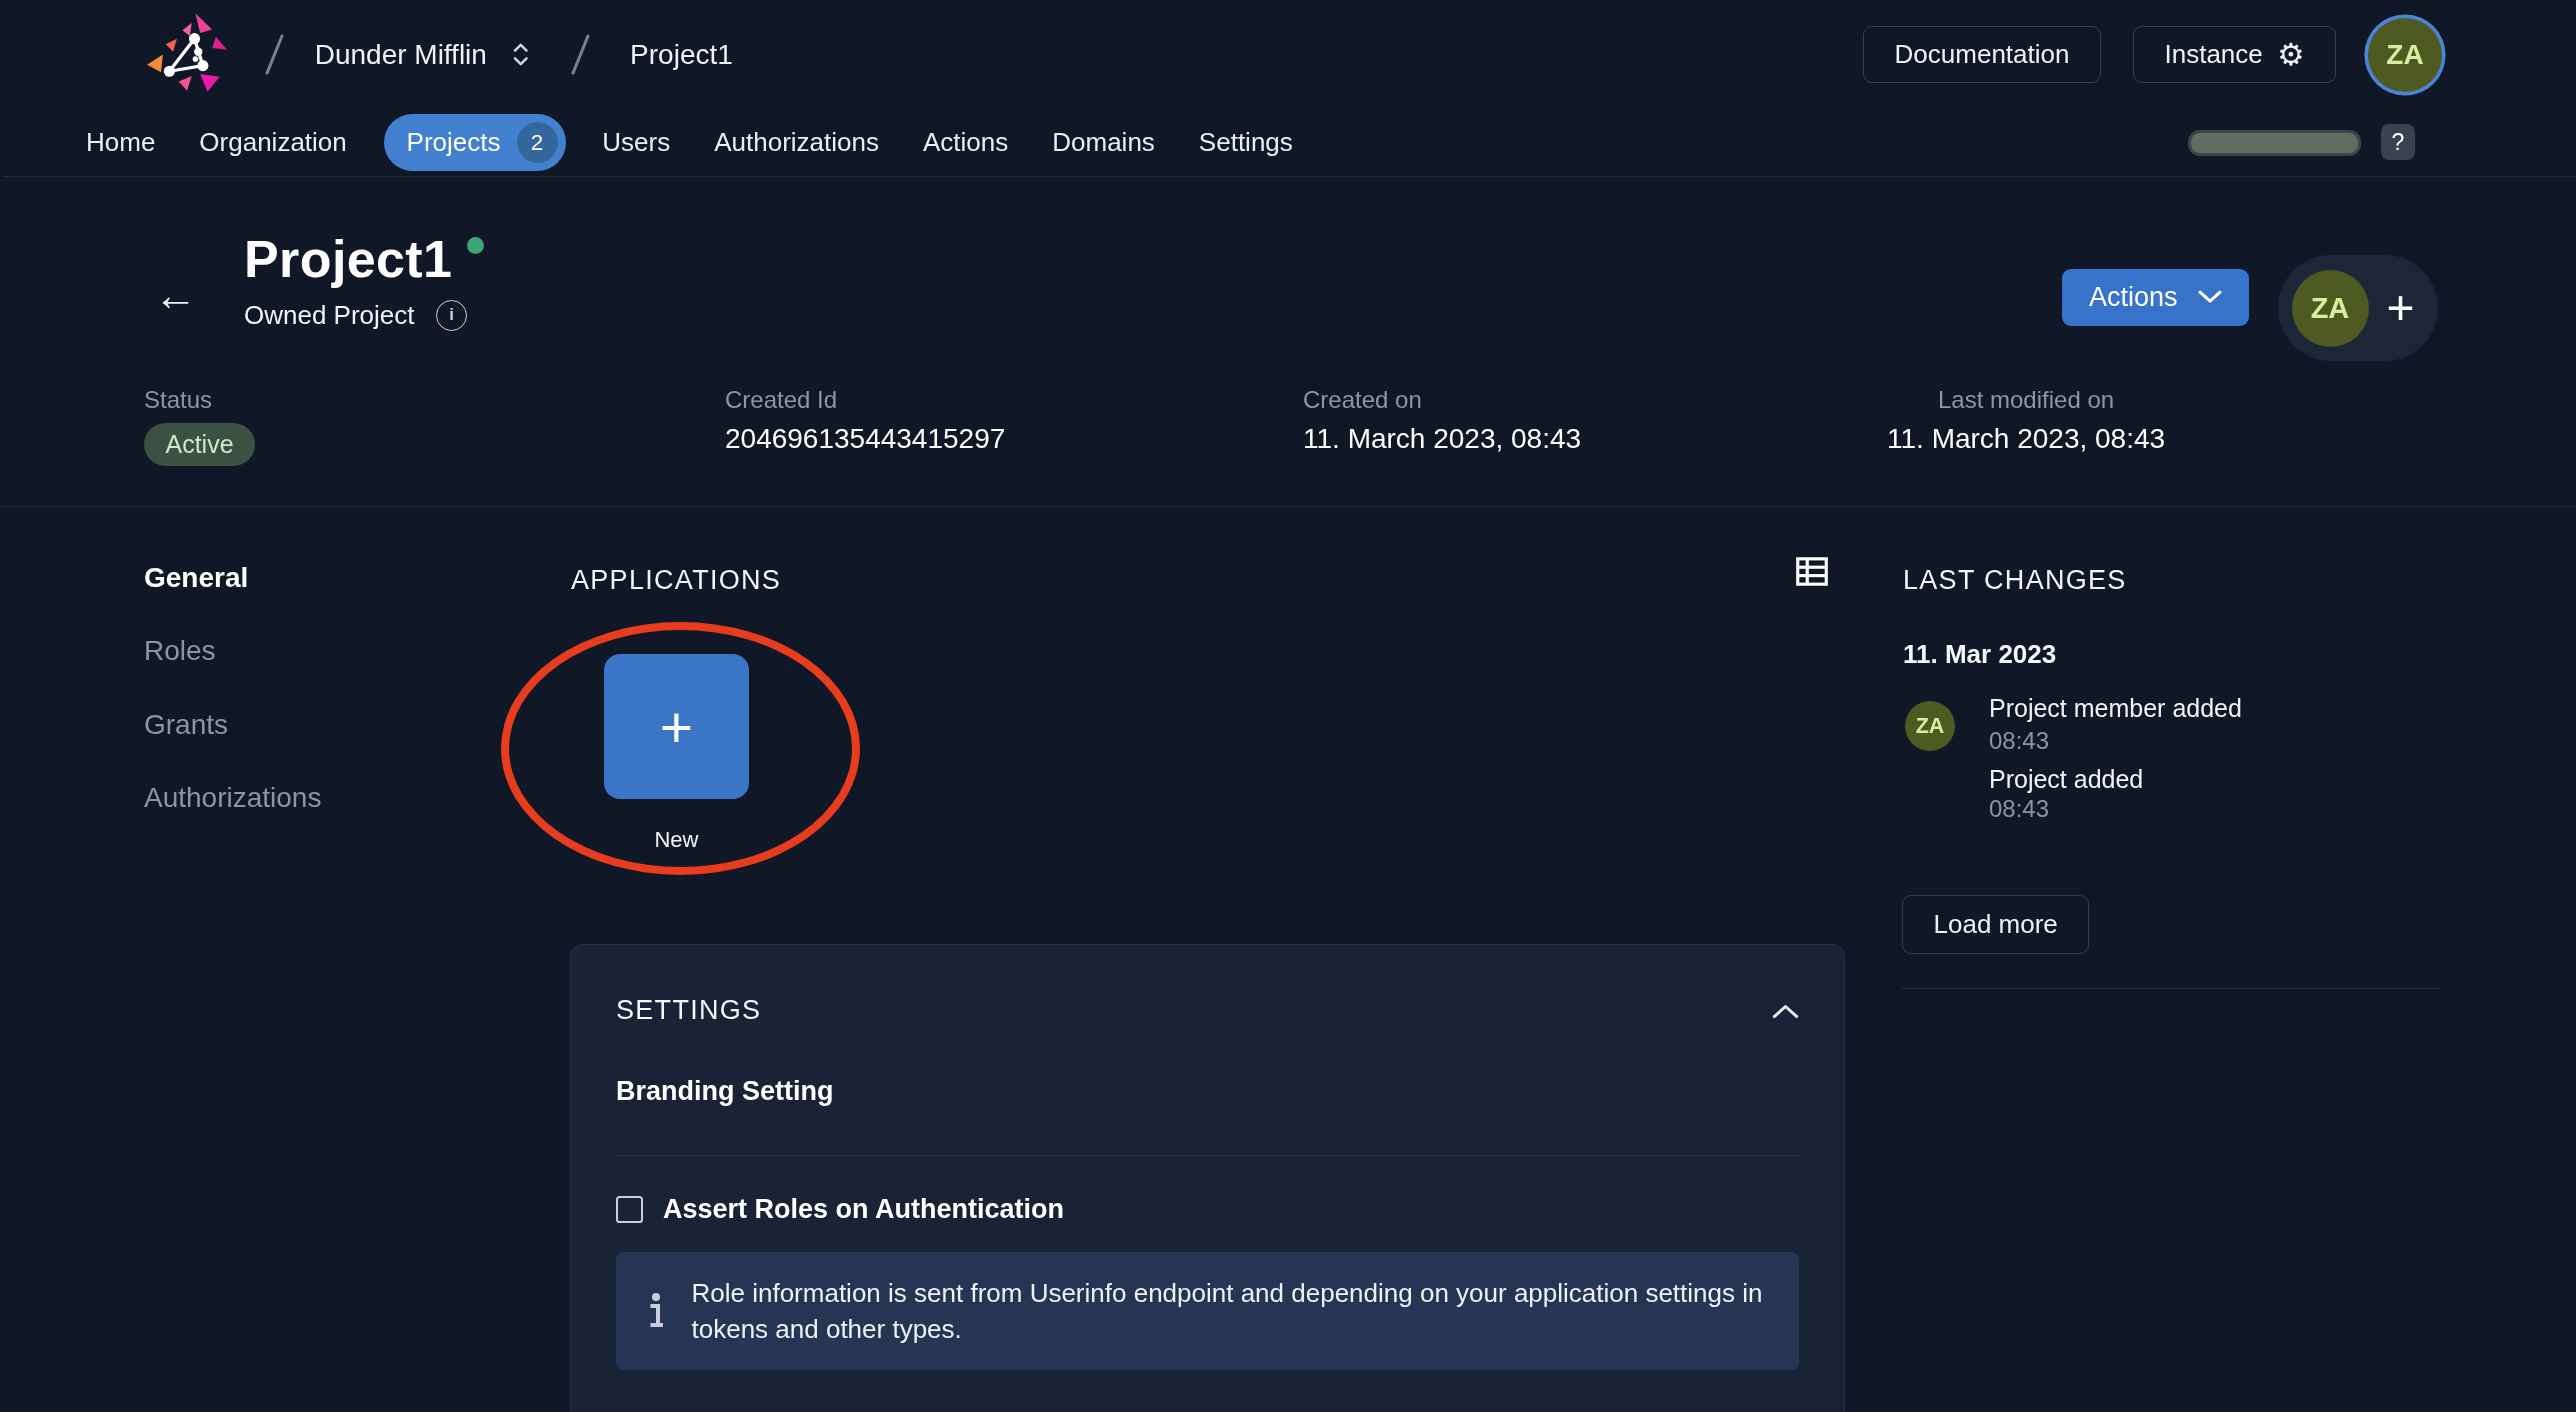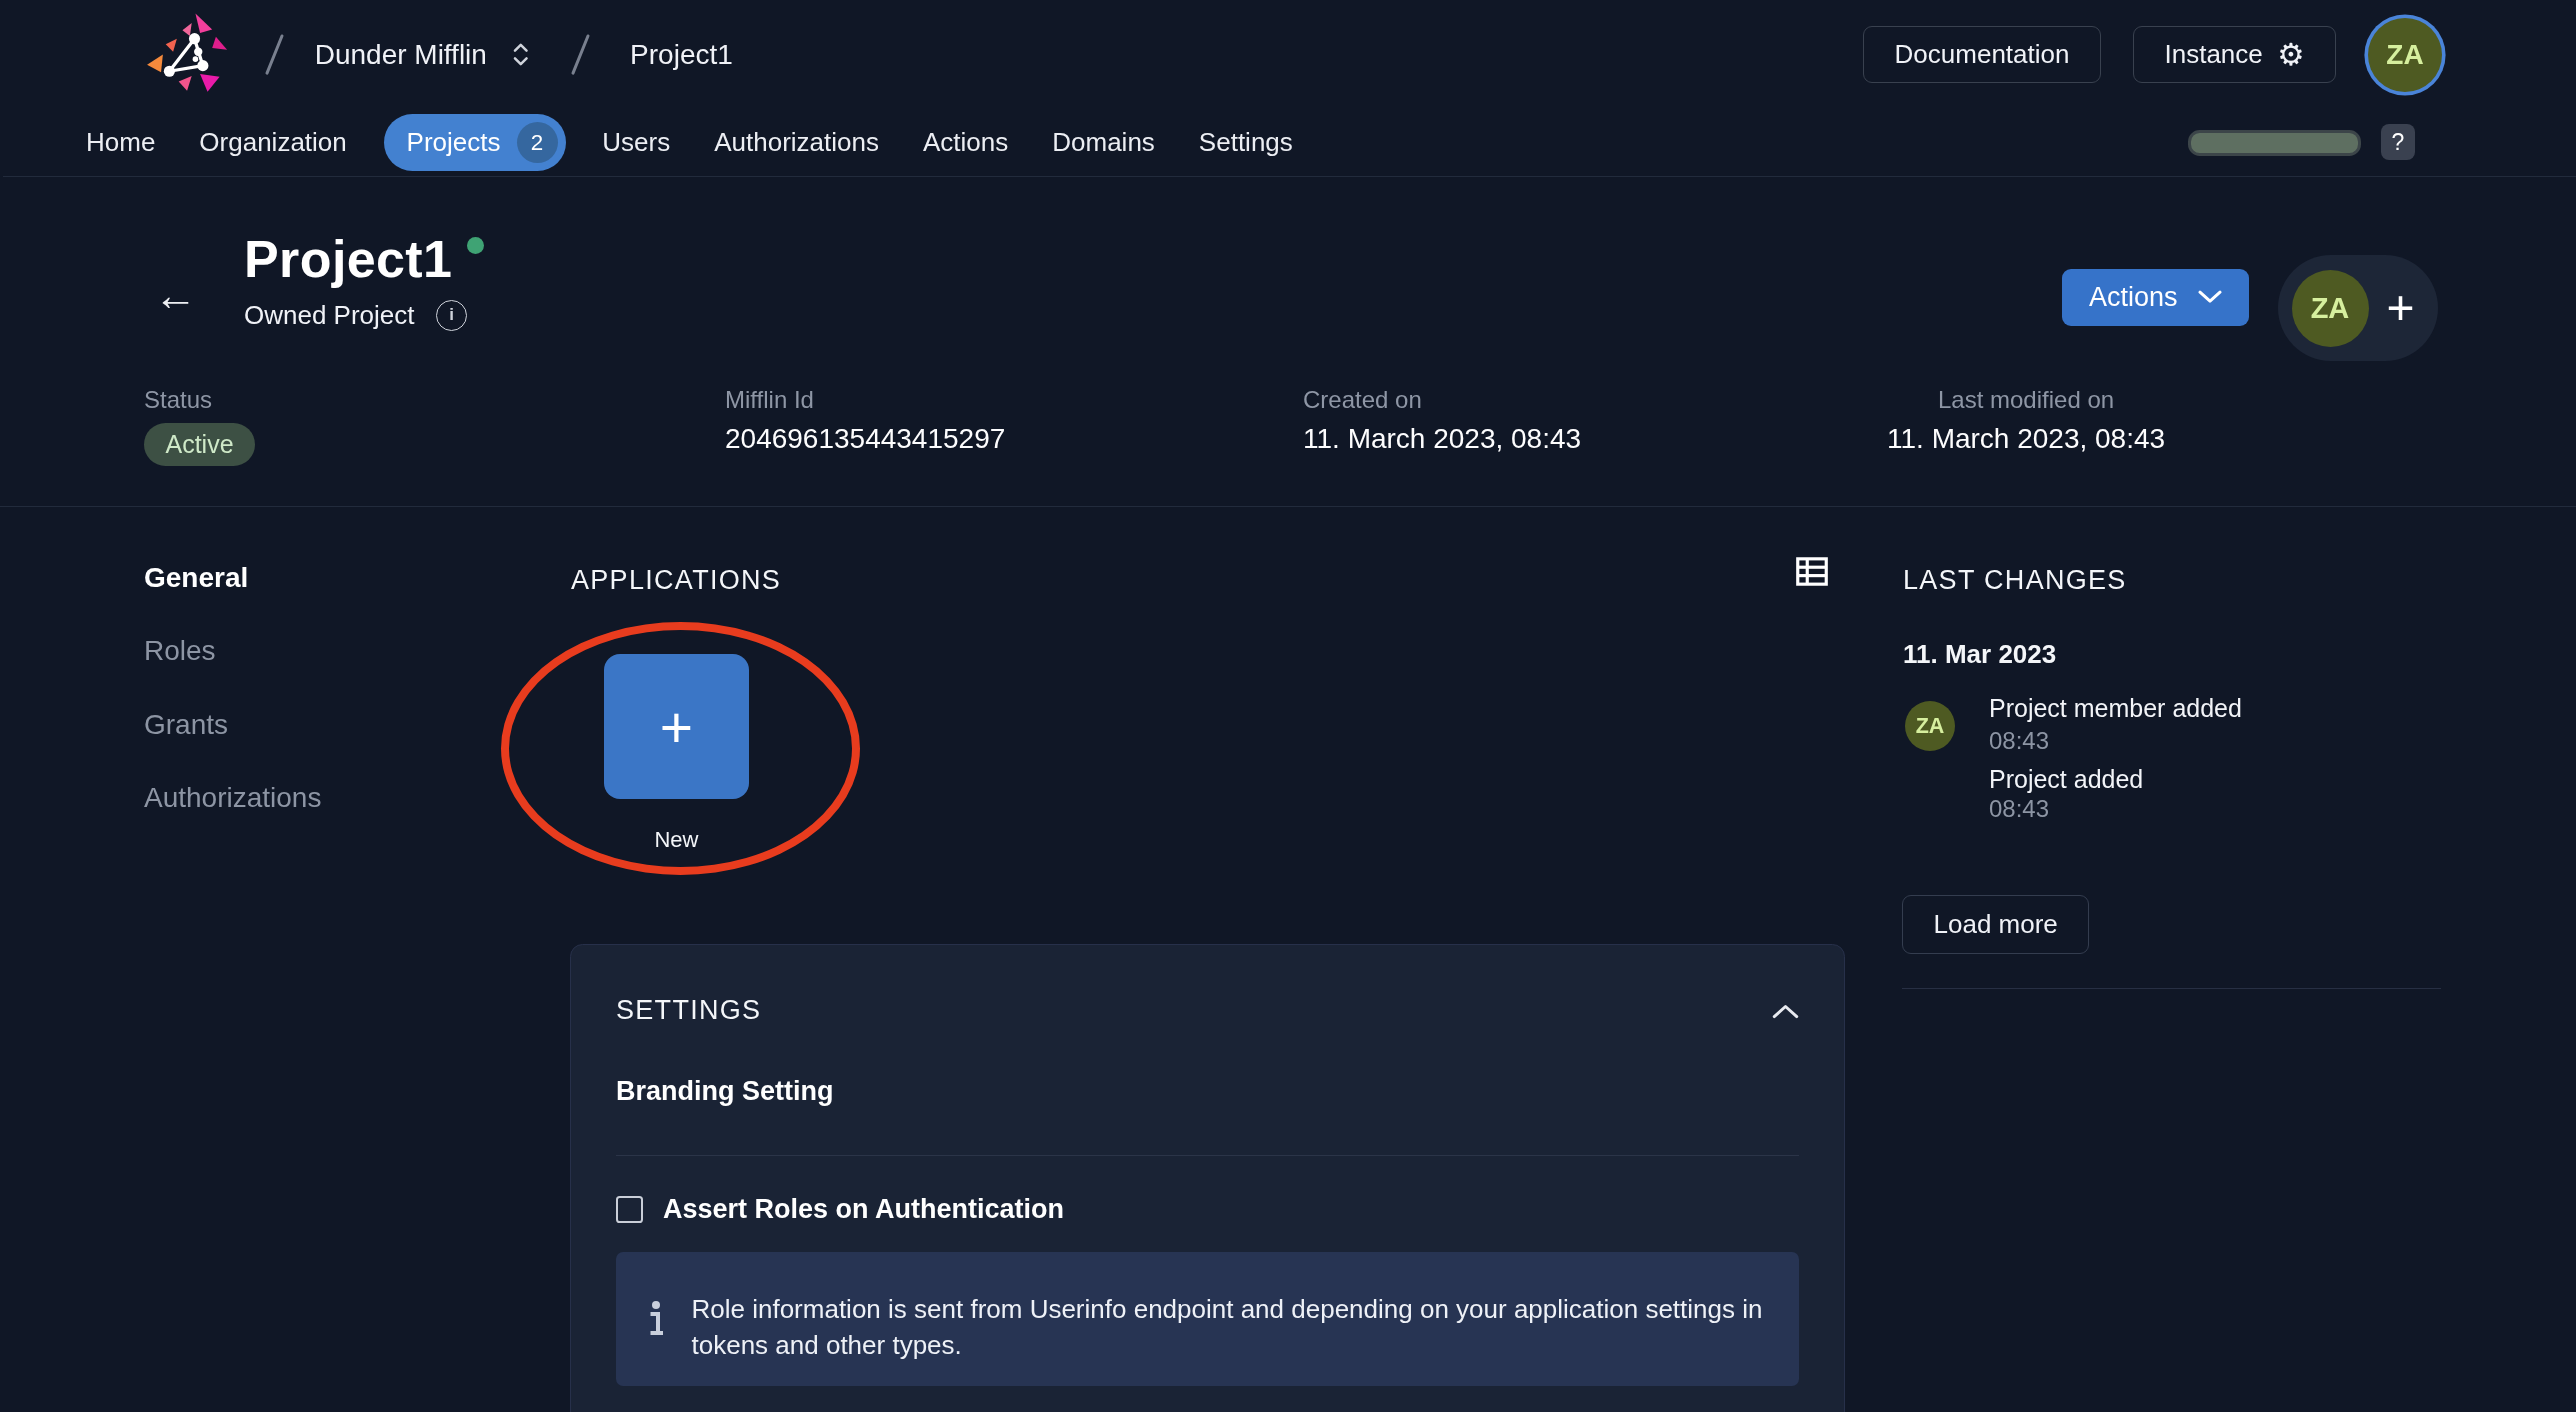--- a/index.html
+++ b/index.html
@@ -61,21 +61,21 @@
   .branding-label{margin-top:50px;font-size:27px;font-weight:700;color:#fff;}
   .branding-value-row{margin-top:23px;display:flex;align-items:center;gap:25px;}
   .branding-value{font-size:26px;color:#99a1b0;}
   .pencil{cursor:pointer;display:flex;}
   .card-divider{margin-top:48px;border:none;border-top:0.9px solid #2b3448;}
   .check-row{margin-top:38px;display:flex;align-items:center;gap:20px;}
   .checkbox{width:23px;height:23px;border:2.7px solid #c9ced8;border-radius:3.6px;background:transparent;cursor:pointer;}
   .check-label{font-size:27px;font-weight:700;color:#fff;}
   .info-box{margin-top:27px;background:#273453;border-radius:7.2px;padding:23px 30.5px;display:flex;align-items:center;gap:29px;}
   .info-glyph{color:#c9cfdc;flex:0 0 auto;display:flex;}
-  .info-text{font-size:26px;line-height:36px;color:#eef1f7;font-weight:500;max-width:1113px;margin-top:16px;}
+  .info-text{font-size:26px;line-height:36px;color:#eef1f7;font-weight:500;max-width:1113px;}
   
   .changes-heading{position:absolute;left:1903px;top:59px;}
   .changes-date{position:absolute;left:1903px;top:133px;font-size:26px;font-weight:600;color:#f4f6f9;}
   .change-avatar{position:absolute;left:1905px;top:195px;width:50px;height:50px;border-radius:50%;background:#4e5a22;color:#d6ef9e;font-size:21.5px;font-weight:bold;display:flex;align-items:center;justify-content:center;}
   .ev-label{position:absolute;left:1989px;font-size:25px;color:#f2f4f8;}
   .ev-time{position:absolute;left:1989px;font-size:24px;color:#8d95a4;}
   .load-more{position:absolute;left:1902px;top:389px;height:59px;padding:0 30.5px;border:0.9px solid #343d4f;border-radius:9px;background:transparent;color:#f0f2f7;font-size:26px;font-family:inherit;cursor:pointer;}
   .changes-divider{position:absolute;left:1902px;top:475px;width:539px;border:none;border-top:0.9px solid #272f43;}
 </style>
 </head>
@@ -161,21 +161,21 @@
     <div class="member-pill">
       <div class="member-avatar">ZA</div>
       <span class="add-member">+</span>
     </div>
 
     <div class="meta-col" style="left:144px;">
       <div class="meta-label">Status</div>
       <span class="status-badge">Active</span>
     </div>
     <div class="meta-col" style="left:725px;">
-      <div class="meta-label">Mifflin Id</div>
+      <div class="meta-label">Created Id</div>
       <div class="meta-value">204696135443415297</div>
     </div>
     <div class="meta-col" style="left:1303px;">
       <div class="meta-label">Created on</div>
       <div class="meta-value">11. March 2023, 08:43</div>
     </div>
     <div class="meta-col" style="left:1887px;text-align:center;">
       <div class="meta-label">Last modified on</div>
       <div class="meta-value">11. March 2023, 08:43</div>
     </div>

